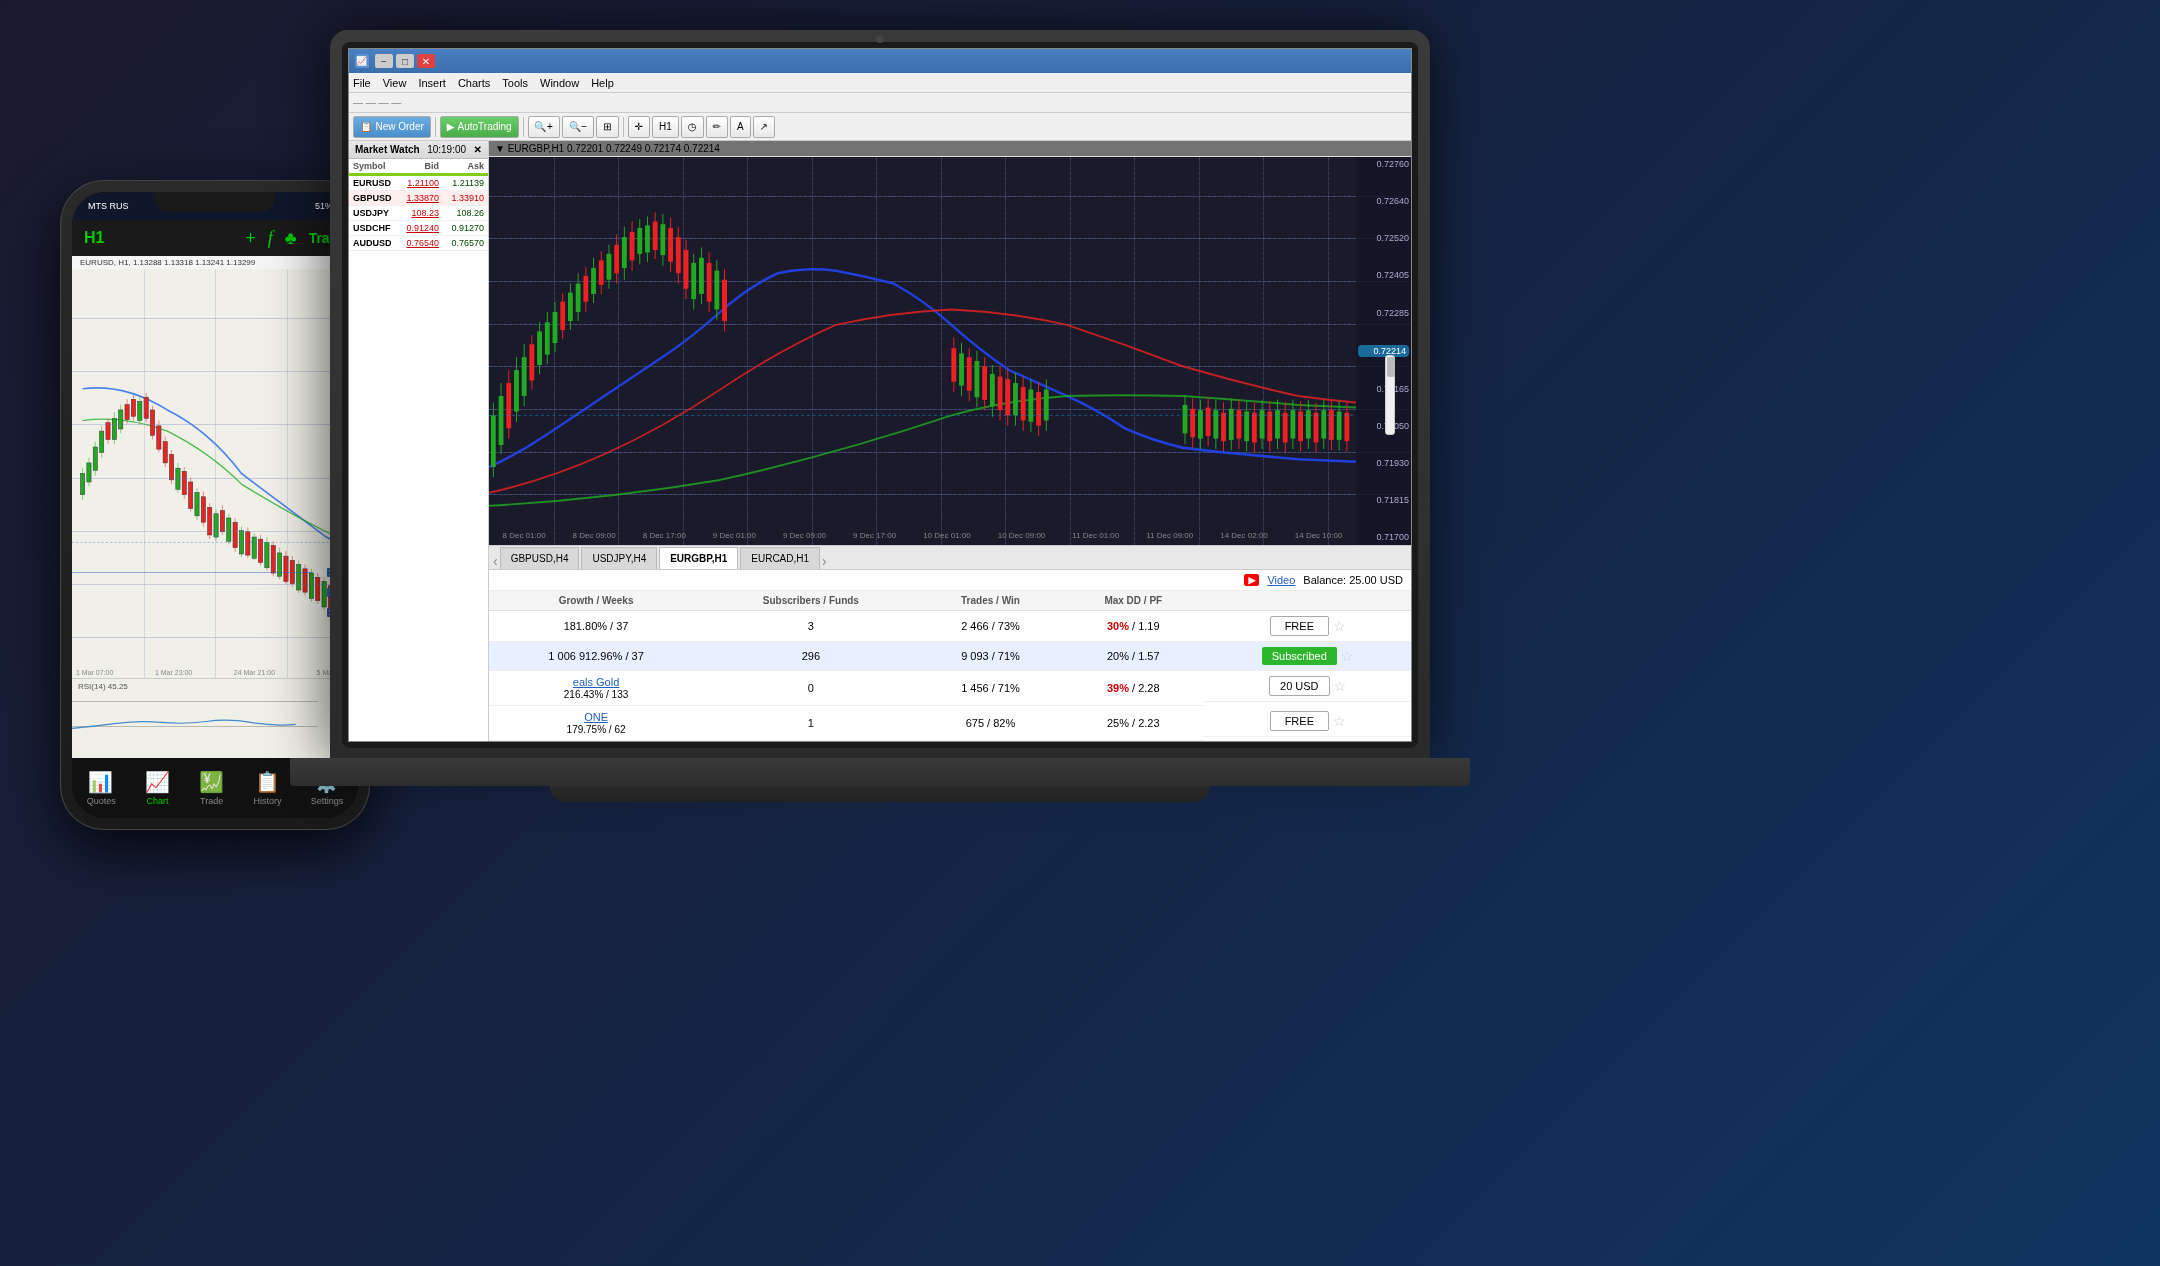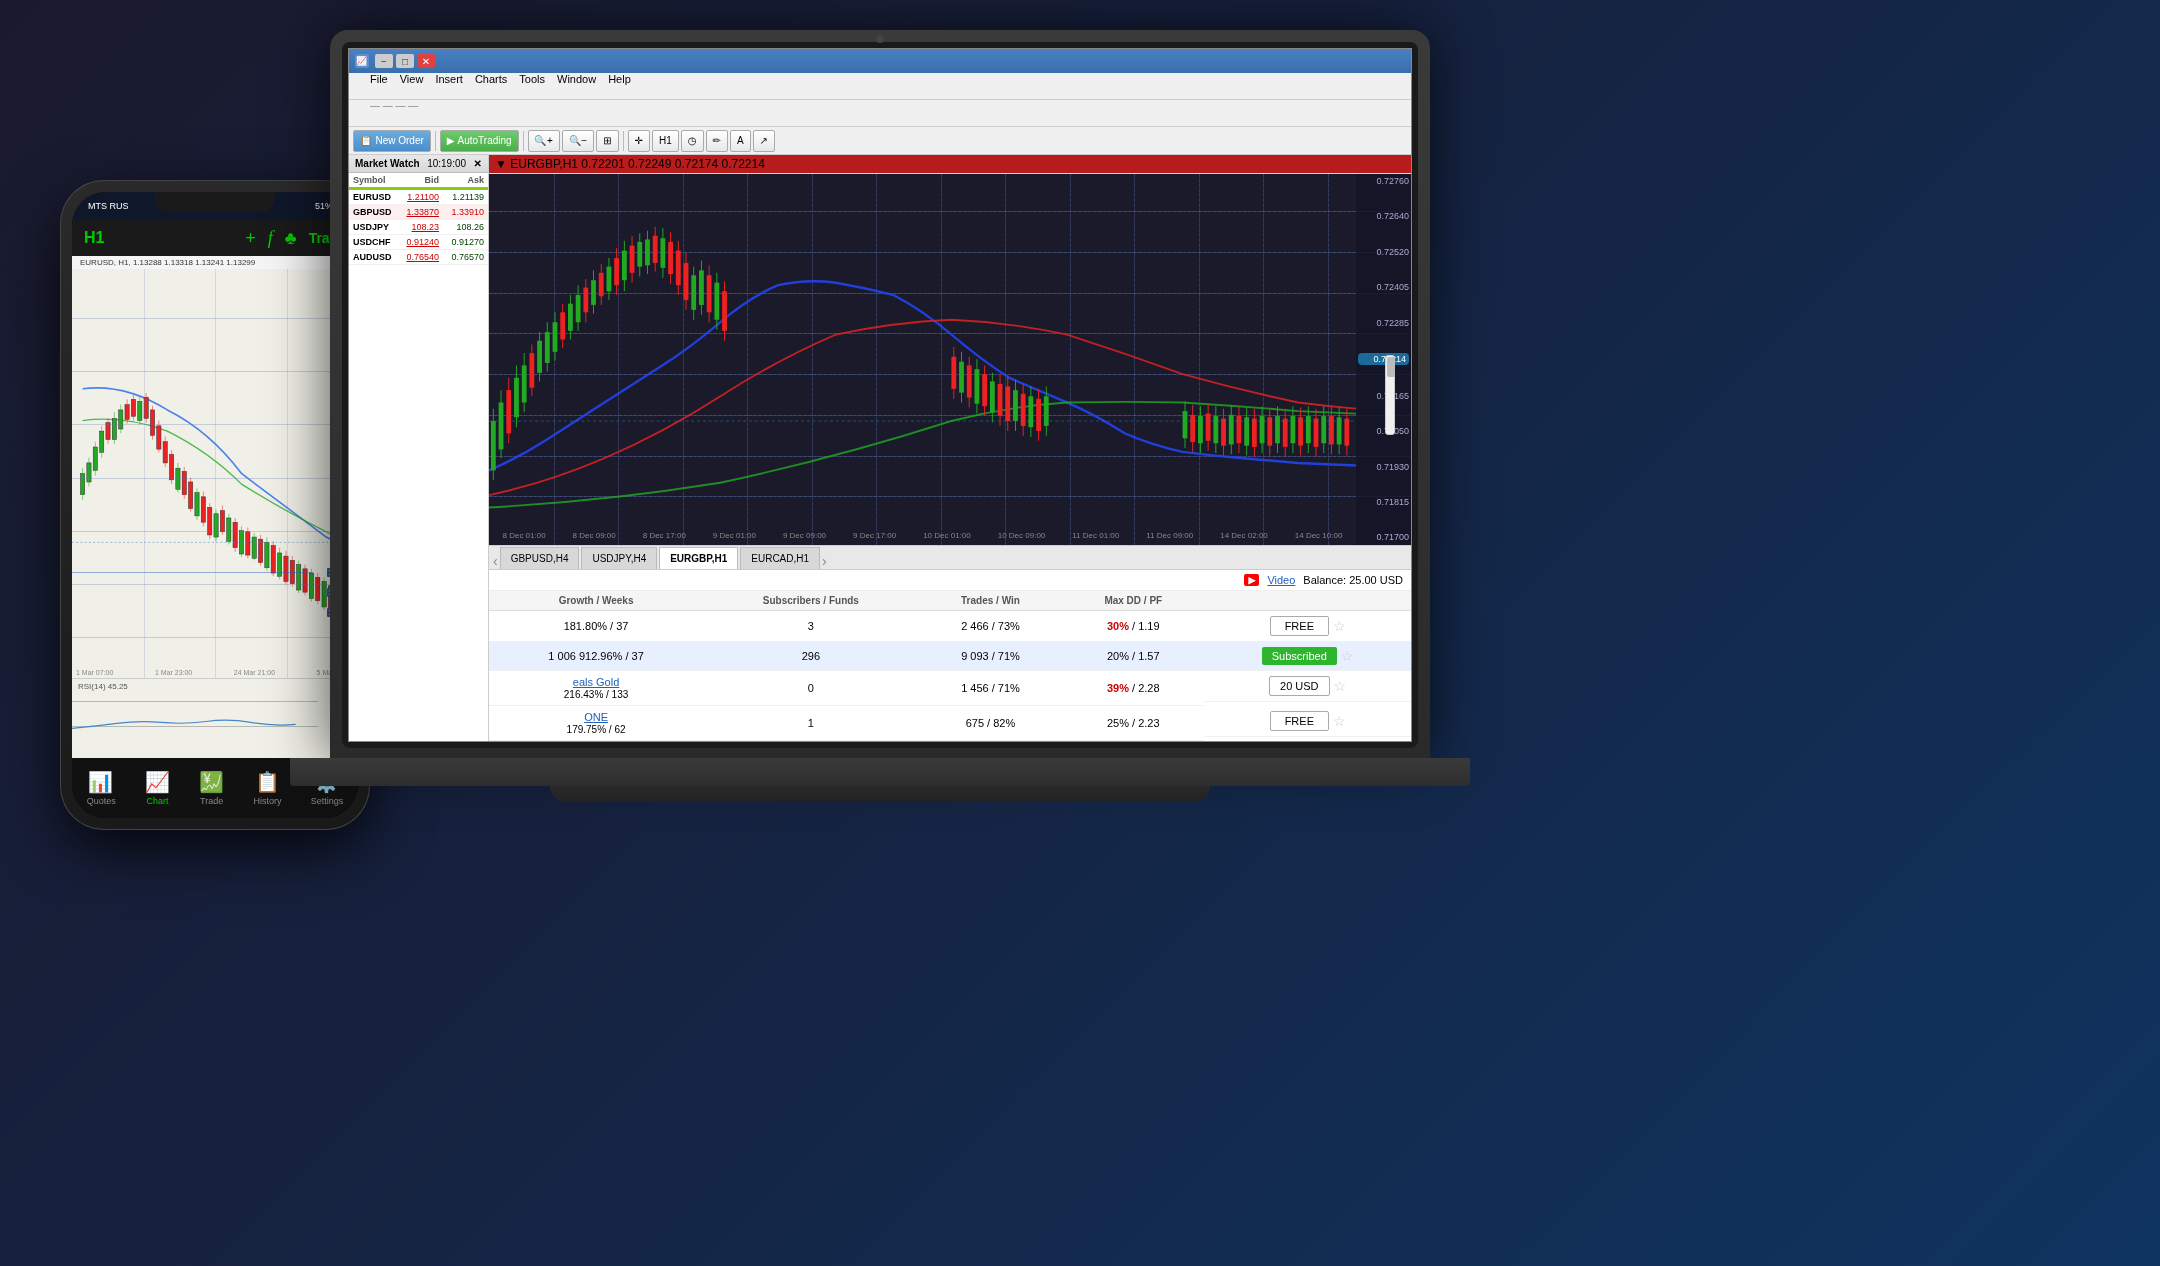--- a/index.html
+++ b/index.html
@@ -108,24 +108,24 @@
       width: 18px; height: 14px;
       background: #ccc;
       border-radius: 2px;
       display:flex;align-items:center;justify-content:center;
       font-size:10px;color:#333;cursor:pointer;
     }
     .mt-btn.close { background: #e04040; color:white; }
 
     .mt-menubar {
       background: #f0f0f0;
-      height: 27px;
-      display: flex;
-      align-items: flex-start;
-      padding: 0 21px;
+      height: 20px;
+      display: flex;
+      align-items: center;
+      padding: 0 4px;
       gap: 12px;
       font-size: 11px;
       border-bottom: 1px solid #ccc;
       flex-shrink: 0;
     }
     .mt-menu-item { cursor:pointer; }
 
     .mt-toolbar {
       background: #f0f0f0;
       height: 28px;
@@ -195,23 +195,23 @@
     .mw-ask { width:45px; text-align:right; color:#040; }
 
     
     .chart-area {
       flex: 1;
       display: flex;
       flex-direction: column;
       overflow: hidden;
     }
     .chart-header {
-      background: #b91c1c;
+      background: #737373;
       padding: 2px 6px;
-      font-size: 12px;
+      font-size: 10px;
       border-bottom: 1px solid #ddd;
       display:flex;gap:8px;align-items:center;
       flex-shrink:0;
     }
     .chart-canvas {
       flex: 1;
       background: #1a1a2a;
       position: relative;
       overflow: hidden;
     }

